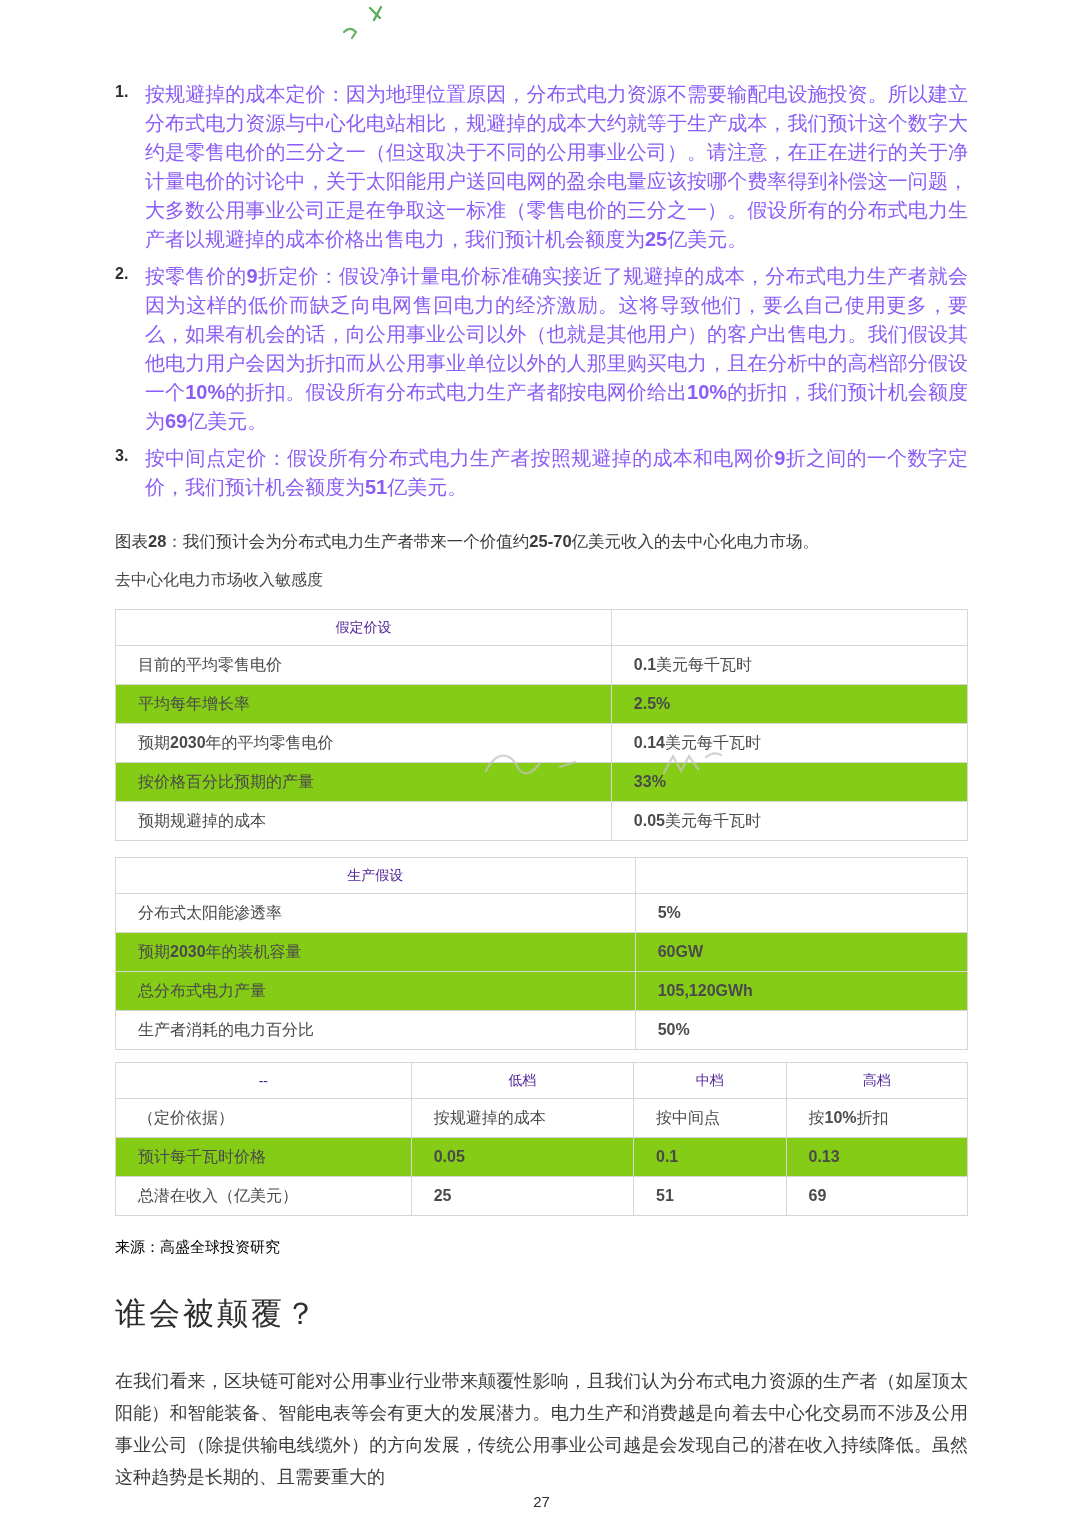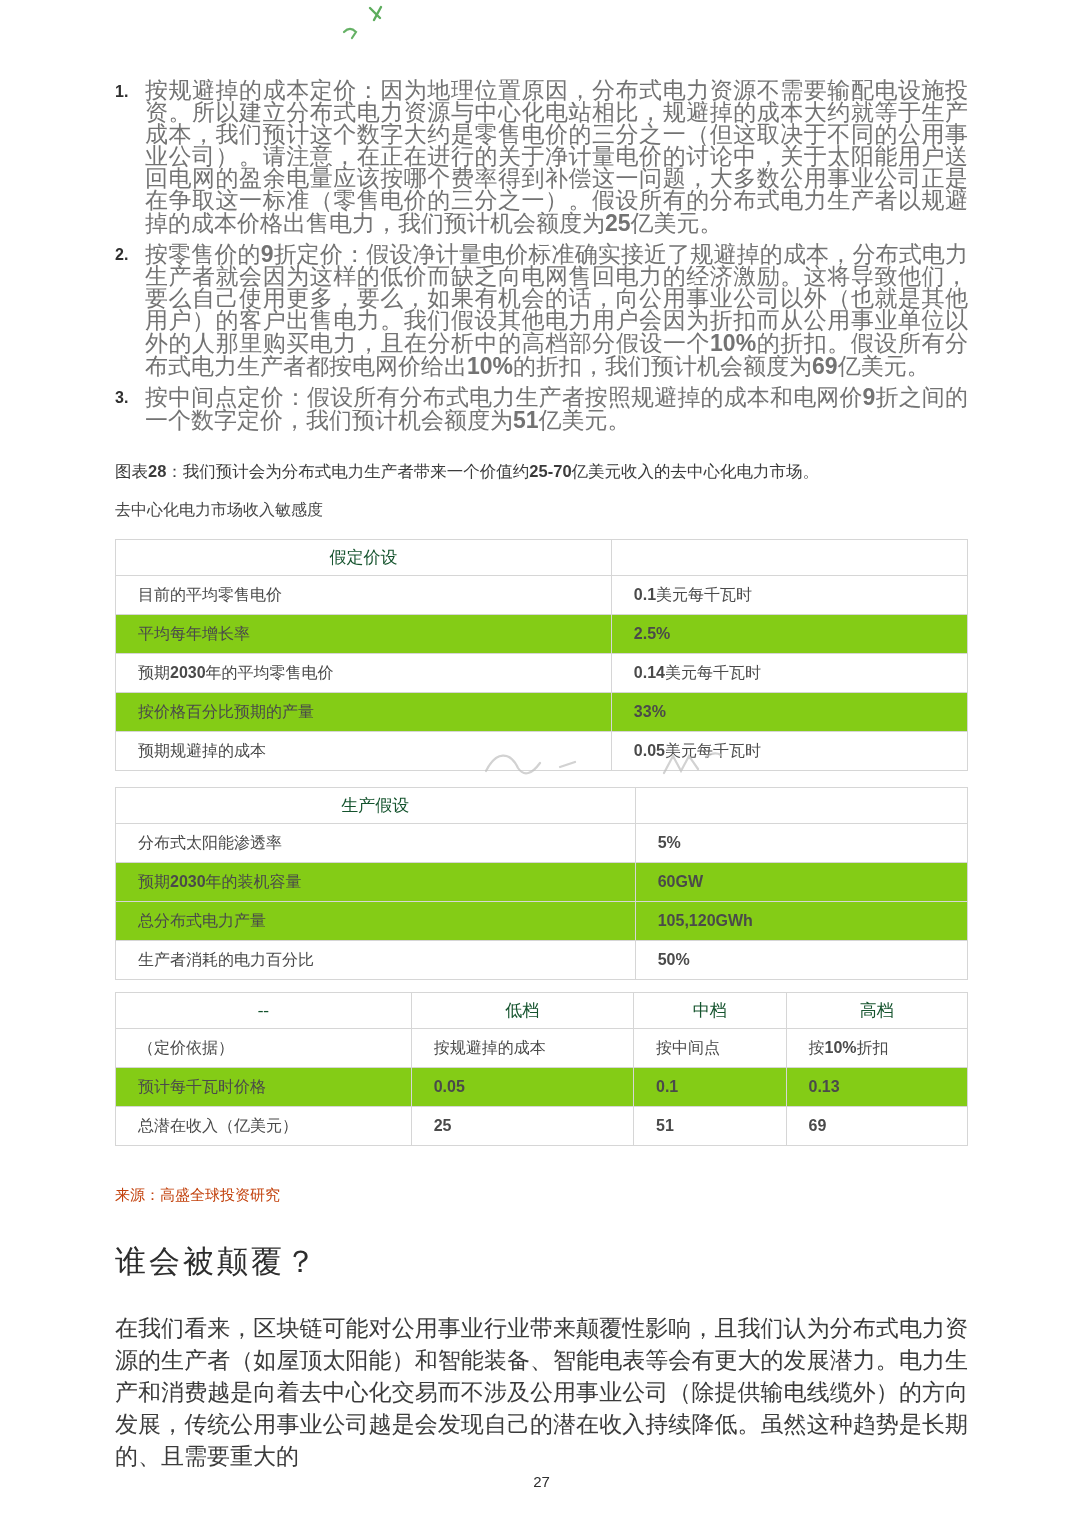--- a/index.html
+++ b/index.html
@@ -25,24 +25,24 @@
     flex: none;
     width: 30px;
     font-family: "Liberation Sans", sans-serif;
     font-weight: 700;
     font-size: 16px;
     padding-top: 3px;
     color: #2f2f2f;
   }
   .li-text {
     flex: 1;
-    font-size: 23px;
-    line-height: 22px;
+    font-size: 20px;
+    line-height: 29px;
     text-align: justify;
-    color: #737373;
+    color: #8b5cf6;
   }
   b, .li-text b, .caption b, td b, .para b {
     font-family: "Liberation Sans", sans-serif;
     font-weight: 700;
   }
   .caption {
     margin-top: 27px;
     font-size: 16.5px;
     line-height: 25px;
     color: #3b3b3b;
@@ -67,41 +67,41 @@
     color: #4a4a4a;
     padding: 0 10px 0 22px;
     vertical-align: middle;
     overflow: hidden;
     white-space: nowrap;
   }
   tr.hdr td {
     height: 36px;
     text-align: center;
     padding: 0 6px;
-    color: #14532d;
-    font-size: 17px;
+    color: #4c1d95;
+    font-size: 14px;
   }
   tr.alt td { background: #84cc16; }
   .tbl3 td { }
   .tbl3 td.c1 { padding-left: 22px; }
   .source {
-    margin-top: 40px;
+    margin-top: 22px;
     font-size: 15px;
-    color: #c2410c;
+    color: #000000;
   }
   h1.heading {
     margin-top: 36px;
     font-size: 31px;
     font-weight: 400;
     letter-spacing: 3px;
     color: #2d2d2d;
   }
   .para {
     margin-top: 30px;
-    font-size: 23px;
+    font-size: 18px;
     line-height: 32px;
     text-align: justify;
     color: #3b3b3b;
   }
   .pageno {
     text-align: center;
     font-family: "Liberation Sans", sans-serif;
     font-size: 15px;
     color: #2e2e2e;
   }

